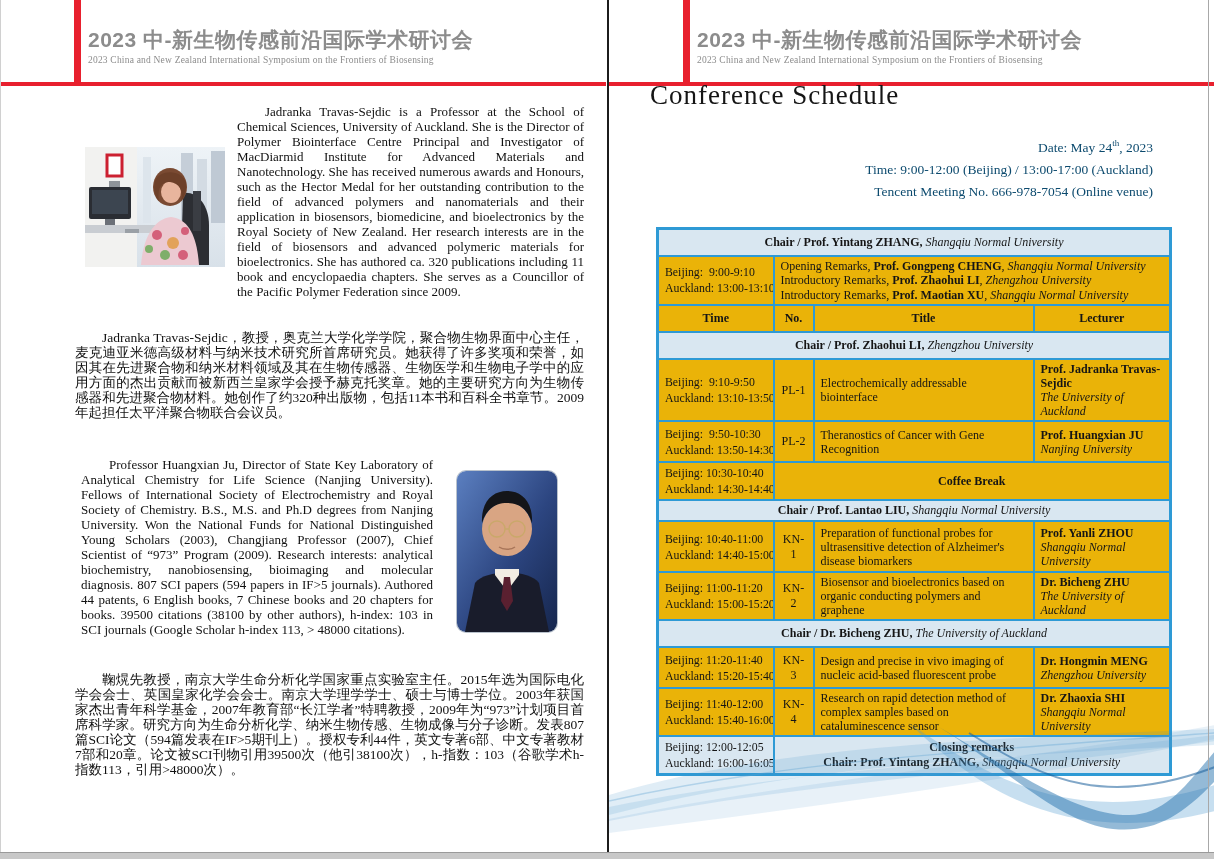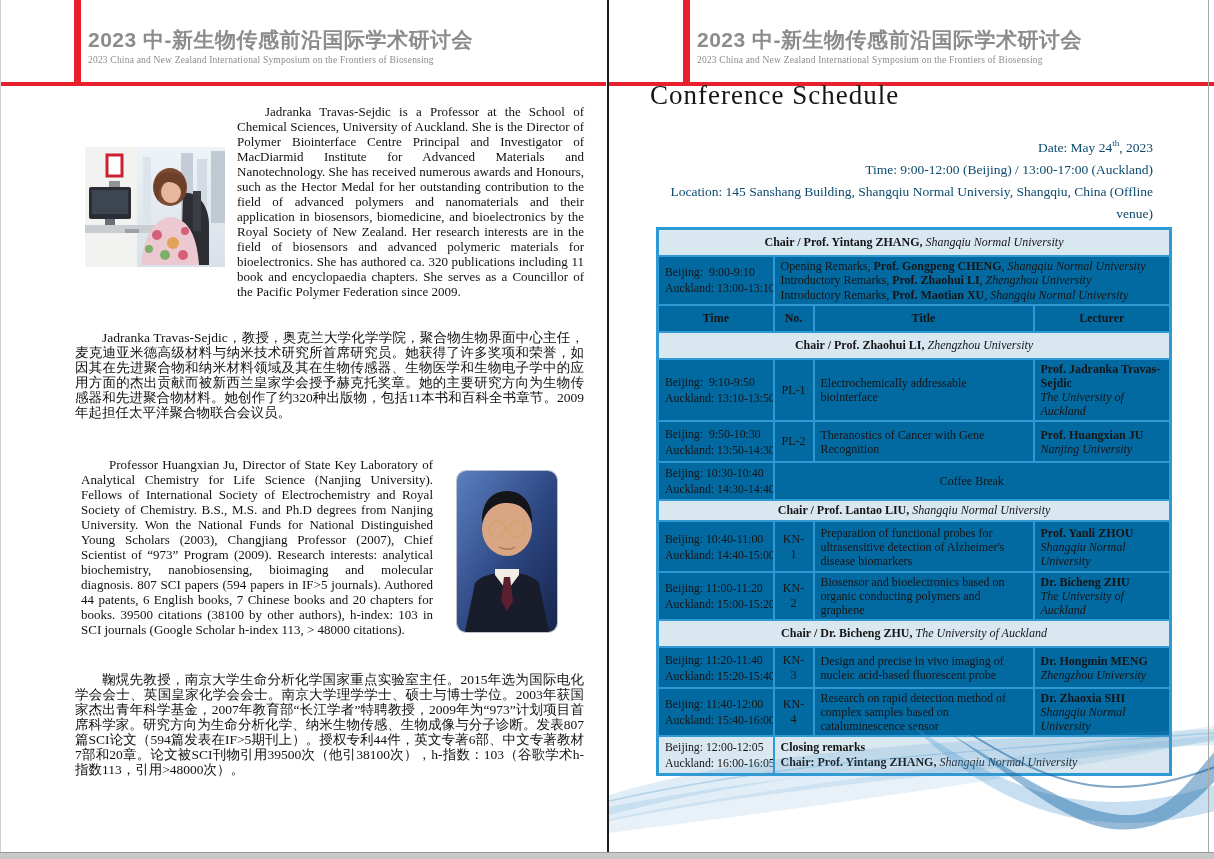--- a/index.html
+++ b/index.html
@@ -29,39 +29,39 @@
   .photo2{position:absolute;left:457px;top:471px;width:100px;height:161px;border-radius:9px;overflow:hidden;box-shadow:0 0 0 1px #b9c2cc;}
 
   .sched-title{position:absolute;left:0;top:80px;width:100%;font-size:27px;letter-spacing:1px;color:#151515;margin-left:41px;}
   .info-block{position:absolute;right:62px;top:132px;width:520px;text-align:right;font-size:13.5px;line-height:22px;color:#0c4a6e;}
   .info-block sup{font-size:9px;}
 
   table.sched{
     position:absolute;left:47px;top:227px;width:513px;
     border-collapse:collapse;table-layout:fixed;
     border:3px solid var(--tblue);
-    font-size:12px;color:#151515;background:#0369a1;
+    font-size:12px;color:#151515;background:#eab308;
   }
   table.sched td{border:2px solid var(--tblue);padding:2px 6px;vertical-align:middle;overflow:hidden;}
   tr.chair-row td{background:var(--chairbg);text-align:center;}
   .chair-bold{font-weight:bold;}
   .chair-org{font-style:italic;}
   tr.colhead td{font-weight:bold;text-align:center;}
   .time-cell{white-space:pre;font-size:11.8px;line-height:16px;padding-left:5px;}
   .no-cell{text-align:center;}
   .title-cell{line-height:14px;}
   .open-cell{line-height:14.5px;padding-left:8px;margin-top:15px;}
   .open-name{font-weight:bold;}
   .open-org{font-style:italic;}
   .lect-cell{line-height:14px;padding-left:7px;}
   .lect-name{font-weight:bold;}
   .lect-org{font-style:italic;}
-  .coffee-cell{text-align:center;font-weight:normal;}
+  .coffee-cell{text-align:center;font-weight:bold;}
   tr.closing-row td{background:var(--chairbg);}
-  .closing-cell{text-align:left;line-height:15px;}
+  .closing-cell{text-align:center;line-height:15px;}
   .closing-l1{font-weight:bold;}
 
   .wave{position:absolute;left:0;bottom:7px;width:606px;height:122px;}
 
   :root{--red:#e8202e;--tblue:#2e9ad5;--chairbg:#d9e7f1;}
 </style>
 </head>
 <body>
 
 <div class="page left">
@@ -145,21 +145,20 @@
     <div class="hdr-title">2023 中-新生物传感前沿国际学术研讨会</div>
     <div class="hdr-sub">2023 China and New Zealand International Symposium on the Frontiers of Biosensing</div>
   </div>
   <div class="red-rule"></div>
 
   <div class="sched-title">Conference Schedule</div>
 
   <div class="info-block">
     <div><span>Date: May 24</span><sup>th</sup><span>, 2023</span></div>
     <div>Time: 9:00-12:00 (Beijing) / 13:00-17:00 (Auckland)</div>
-    <div>Location: 145 Sanshang Building, Shangqiu Normal Universiy, Shangqiu, China (Offline venue)</div>
     <div>Tencent Meeting No. 666-978-7054 (Online venue)</div>
   </div>
 
   <table class="sched">
     <colgroup>
         <col style="width:116px">
         <col style="width:40px">
         <col style="width:220px">
         <col style="width:137px">
       </colgroup>

